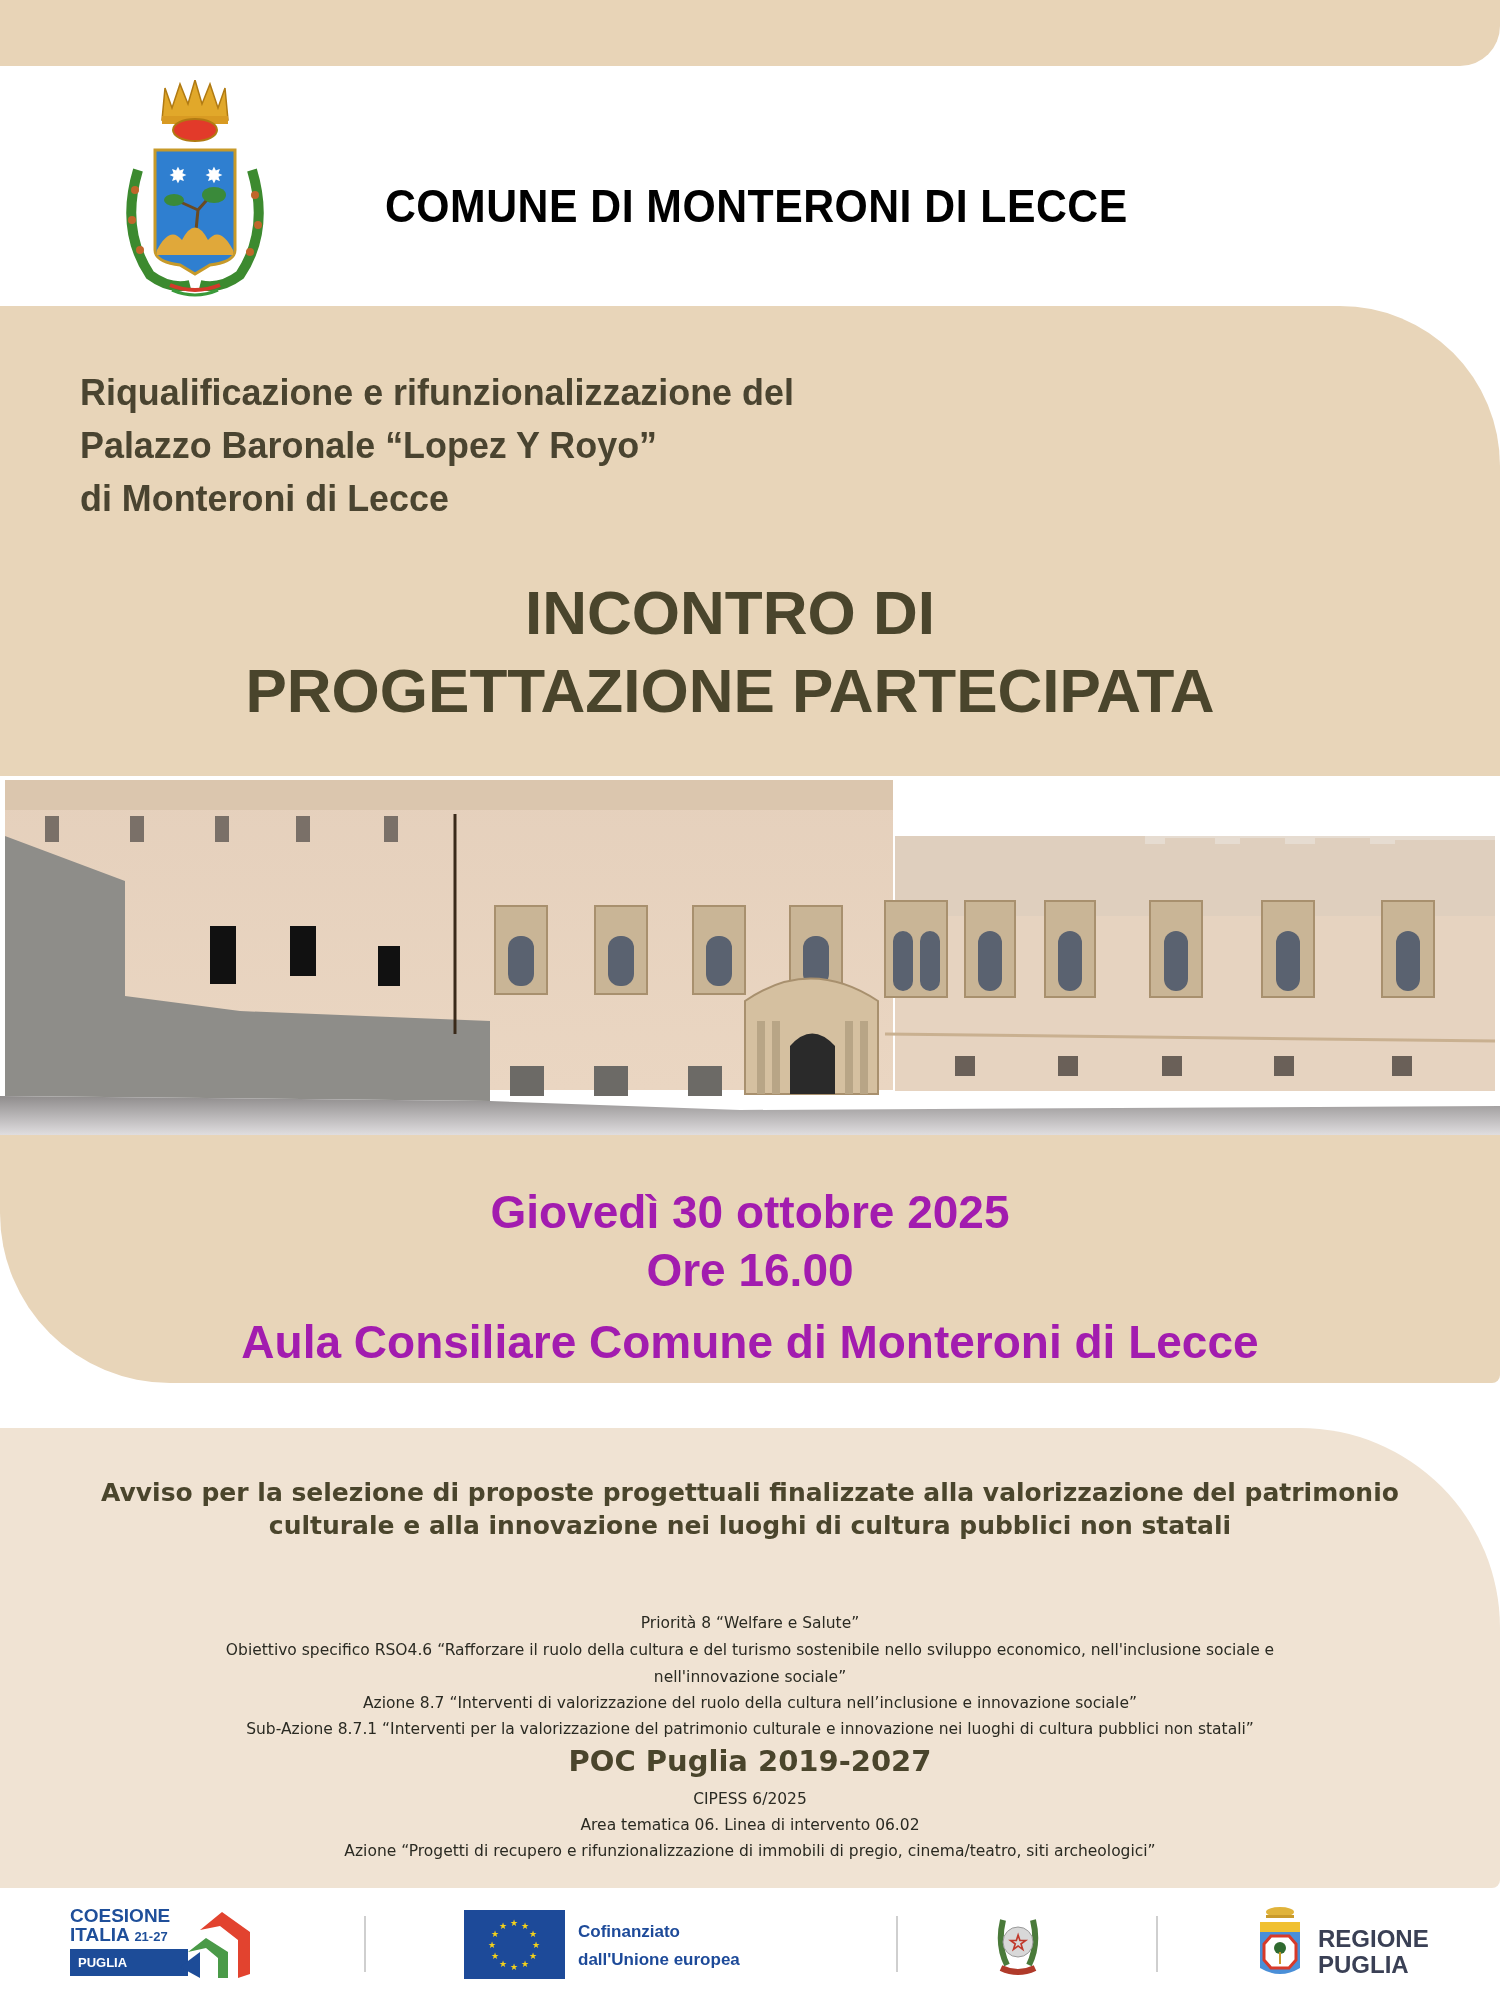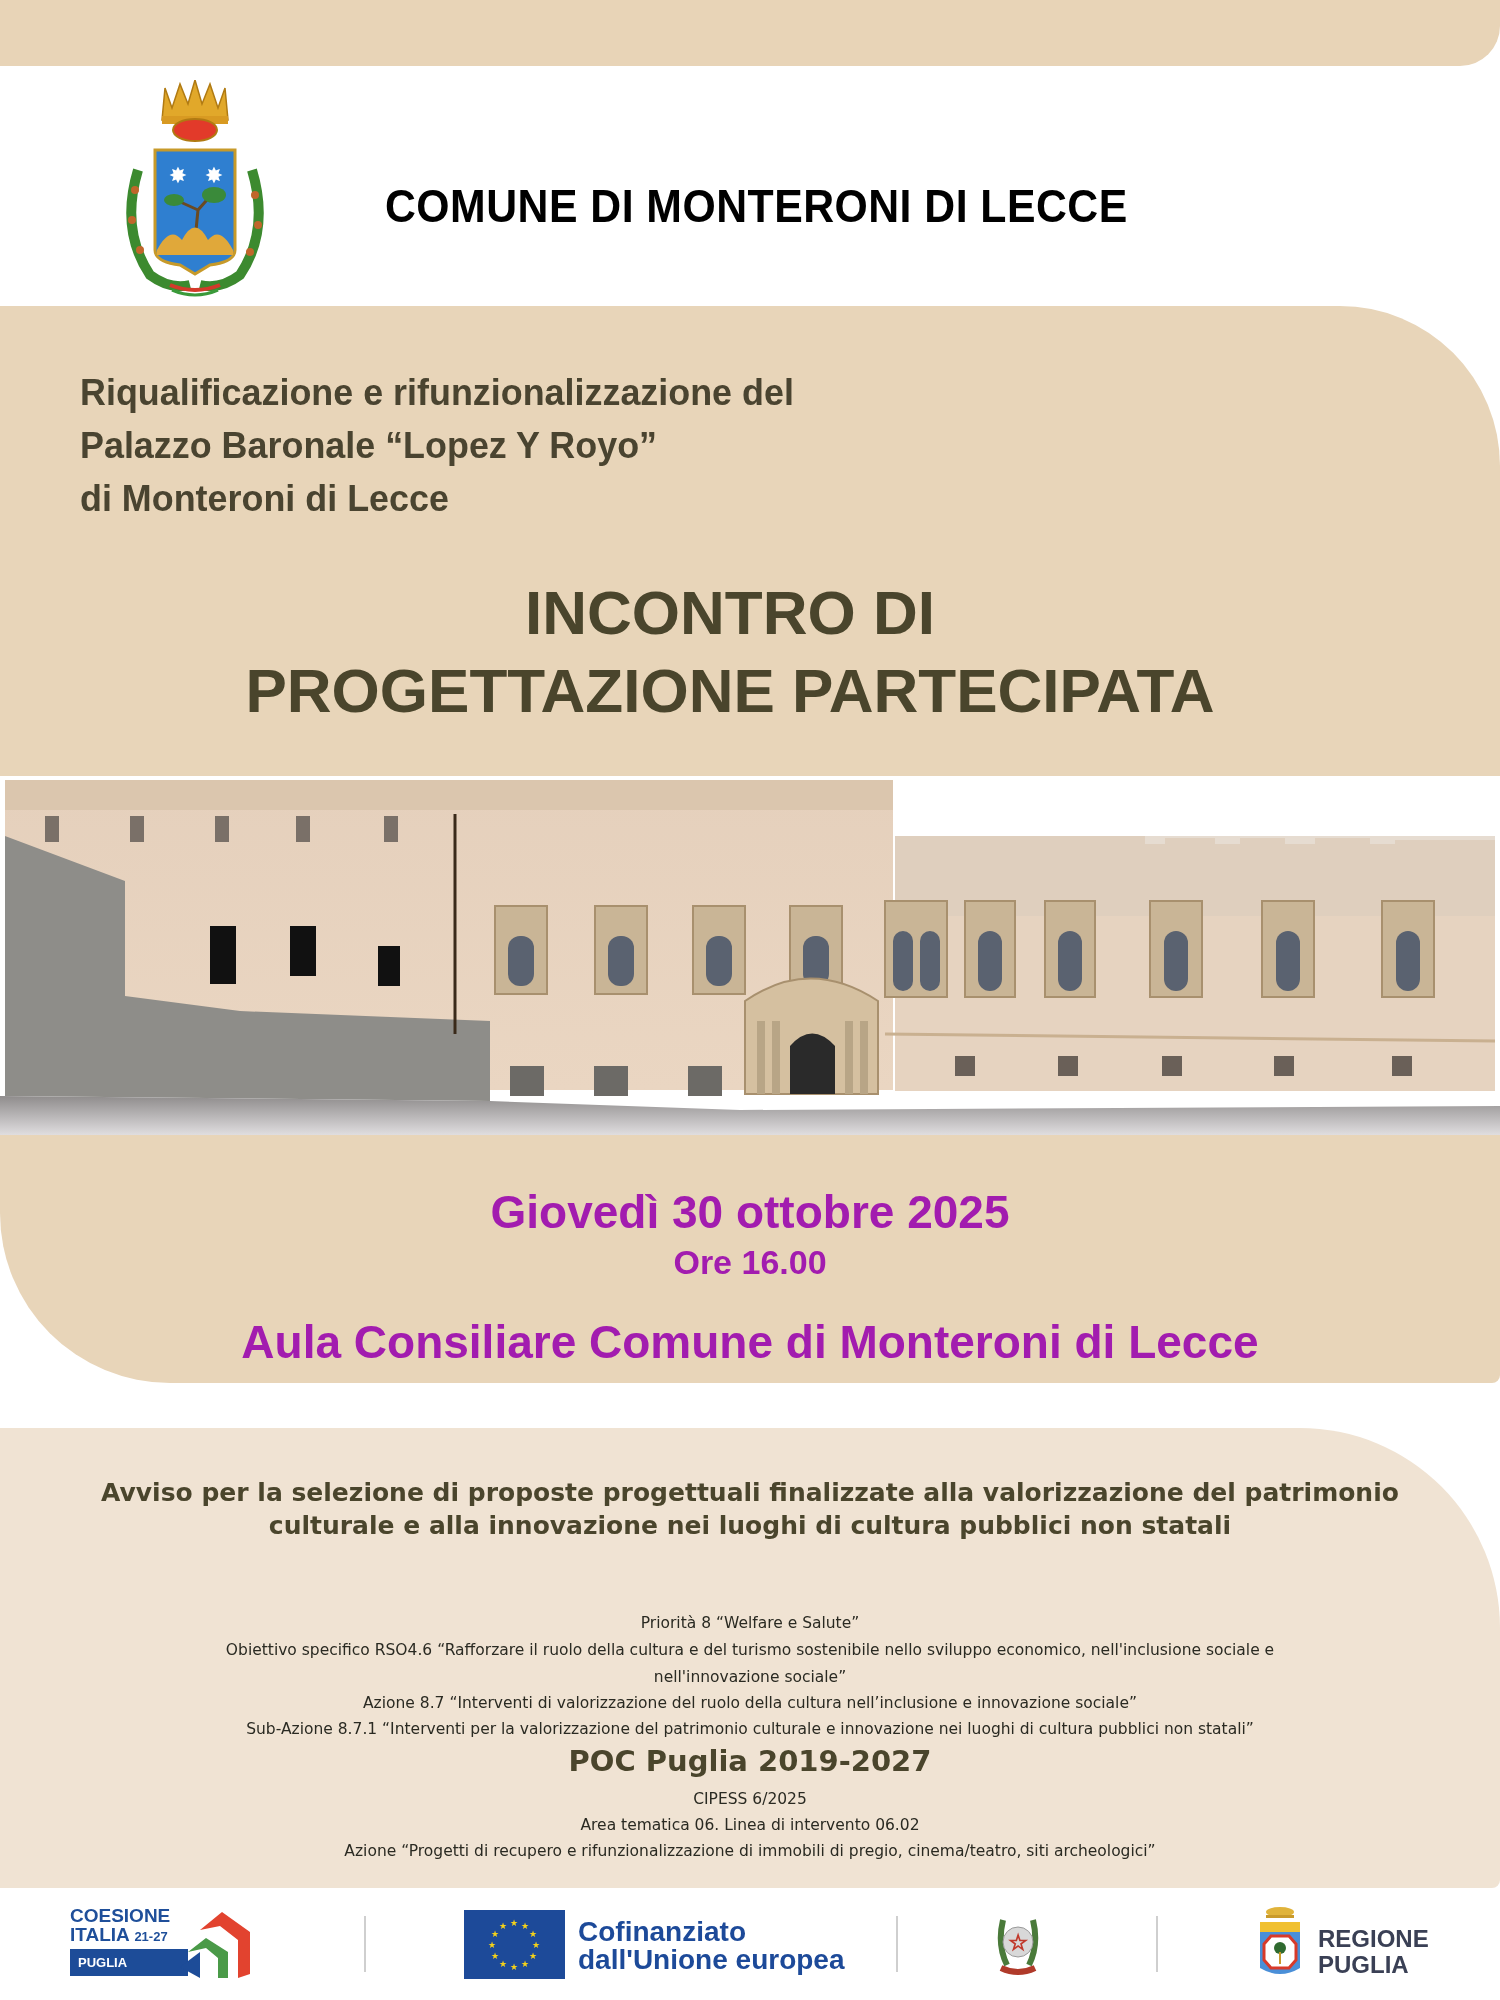--- a/index.html
+++ b/index.html
@@ -16,36 +16,36 @@
   .subtitle { position: absolute; left: 80px; top: 60px; font-weight: bold; font-size: 37px; line-height: 53px; color: #4a4430; }
   .subtitle div { white-space: nowrap; transform: scaleX(0.97); transform-origin: left center; }
   .event-title { position: absolute; left: 0; width: 1460px; top: 268px; text-align: center; font-weight: bold; font-size: 62px; line-height: 78px; color: #4a452c; }
 
   .photo { position: absolute; left: 0; top: 776px; width: 1500px; height: 362px; background: #ffffff; }
   .photo svg { display: block; }
 
   .date-panel { position: absolute; left: 0; top: 1135px; width: 1500px; height: 248px; background: #e8d5b9; border-radius: 0 0 8px 170px; }
   .date-panel .line { position: absolute; left: 0; width: 1500px; text-align: center; font-weight: bold; color: #a21caf; white-space: nowrap; }
   .date-line1 { top: 50px; font-size: 46px; }
-  .date-line2 { top: 108px; font-size: 34px; }
+  .date-line2 { top: 108px; font-size: 46px; }
   .date-line3 { top: 172px; font-size: 46px; margin-top: 8px; }
 
   .info-panel { position: absolute; left: 0; top: 1428px; width: 1500px; height: 460px; background: #f0e3d3; border-radius: 0 8px 8px 0; border-top-right-radius: 200px; }
   .info-panel .c { position: absolute; left: 0; width: 1500px; text-align: center; font-family: "DejaVu Sans", sans-serif; color: #2a2a22; white-space: nowrap; }
   .avviso { top: 40px; font-weight: bold; font-size: 25px; line-height: 40px; color: #4a452c !important; }
   .prog-head { font-weight: bold; font-size: 29px; color: #4a452c !important; }
   .small { font-size: 15.5px; }
 
   .footer { position: absolute; left: 0; top: 1888px; width: 1500px; height: 112px; background: #fff; }
   .sep { position: absolute; top: 28px; width: 2px; height: 56px; background: #cfcfcf; }
   .logo { position: absolute; }
   .coesione-text { position: absolute; left: 0; top: 0; font-weight: bold; color: #1f4f9a; font-size: 19px; line-height: 19px; }
   .puglia-bar { position: absolute; left: 0; top: 43px; width: 118px; height: 27px; background: #1d4c98; color: #fff; font-weight: bold; font-size: 13px; padding: 6px 0 0 8px; }
   .eu-flag { position: absolute; left: 0; top: 0; width: 101px; height: 69px; background: #1d4a99; }
-  .eu-text { position: absolute; left: 114px; top: 8px; color: #1d4a99; font-weight: bold; font-size: 28px; line-height: 28px; white-space: nowrap; }
+  .eu-text { position: absolute; left: 114px; top: 8px; color: #1d4a99; font-weight: bold; font-size: 17px; line-height: 28px; white-space: nowrap; }
   .rp-text { position: absolute; left: 60px; top: 20px; color: #3a4055; font-weight: bold; font-size: 24px; line-height: 26px; white-space: nowrap; }
 </style>
 </head>
 <body>
 
 <div class="band-top"></div>
 
 <div class="header">
   <div class="crest">
     <svg width="170" height="222" viewBox="0 0 170 222">

